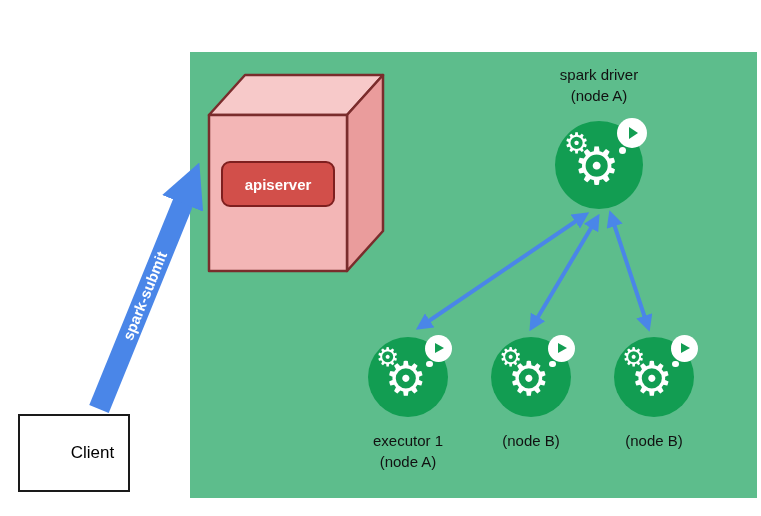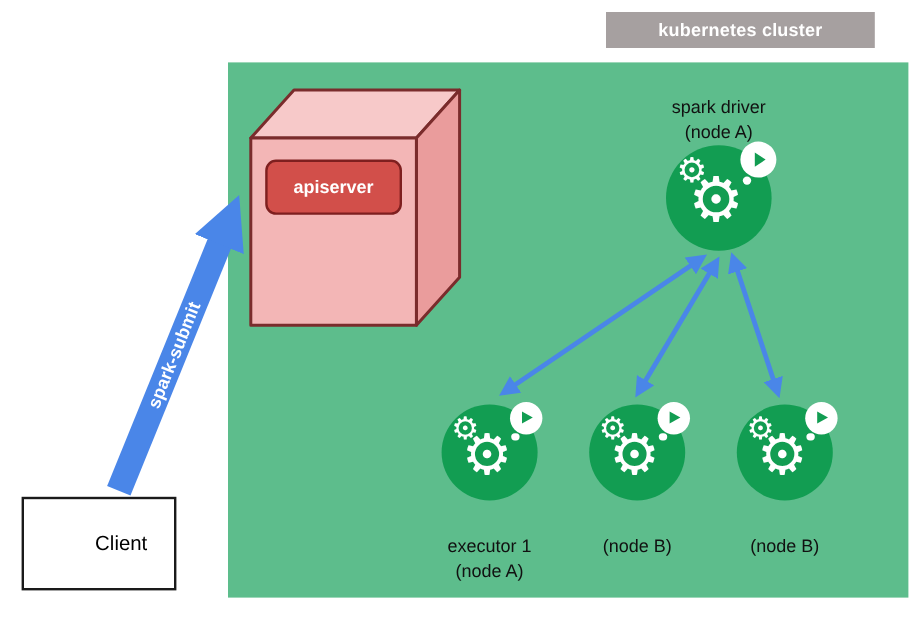--- a/index.html
+++ b/index.html
@@ -15,25 +15,25 @@
     position:absolute; left:505px; top:10px; width:224px; height:30px;
     background:#a6a0a0; color:#ffffff; font-weight:bold; font-size:15px;
     display:flex; align-items:center; justify-content:center; z-index:2;
     letter-spacing:0.2px;
   }
   .cube { position:absolute; z-index:1; }
   .ctrl-btn {
     position:absolute; width:114px; height:46px; background:#d24f4a;
     border:2px solid #7e1f1f; border-radius:9px; box-sizing:border-box;
     color:#ffffff; font-weight:bold; font-size:15px;
-    display:flex; align-items:center; justify-content:center; z-index:2;
+    display:flex; align-items:center; justify-content:center; z-index:2;margin-top:28px;
   }
   .node-label {
     position:absolute; text-align:center; color:#111111;
-    font-size:15px; line-height:21px; z-index:2;margin-top:15px;
+    font-size:15px; line-height:21px; z-index:2;
   }
   .spark-icon {
     position:absolute; border-radius:50%; background:#129d52; z-index:2;
   }
   .icon-driver { width:88px; height:88px; font-size:11px; }
   .icon-exec   { width:80px; height:80px; font-size:10px; }
   .spark-icon .gear { position:absolute; color:#ffffff; line-height:1; }
   .gear-big   { font-size:4.7em; left:21%; top:23%; }
   .gear-small { font-size:2.6em; left:10%; top:9%; }
   .dot {
@@ -46,37 +46,36 @@
     display:flex; align-items:center; justify-content:center;
   }
   .play-tri {
     width:0; height:0;
     border-left:0.9em solid #129d52;
     border-top:0.55em solid transparent;
     border-bottom:0.55em solid transparent;
     margin-left:0.2em;
   }
   .client-box {
-    position:absolute; left:18px; top:414px; width:129px; height:78px;
+    position:absolute; left:18px; top:414px; width:112px; height:78px;
     background:#ffffff; border:2px solid #1a1a1a; box-sizing:border-box;
     display:flex; align-items:center; justify-content:center;
     font-size:17px; color:#000000; z-index:2;padding-left:37px;
   }
   .overlay {
     position:absolute; left:0; top:0; z-index:6; pointer-events:none;
   }
 </style>
 </head>
 <body>
 
 <div class="stage">
 
   <div class="cluster"></div>
 
-  <div class="cluster-label">kubernetes cluster</div>
 
   <svg class="cube" style="left:205px; top:71px;" width="182" height="204" viewBox="0 0 182 204">
     <polygon points="4,44 142,44 178,4 40,4" fill="#f7c9c9" stroke="#7a2c2c" stroke-width="2.5" stroke-linejoin="round"></polygon>
     <polygon points="142,44 178,4 178,160 142,200" fill="#ea9c9c" stroke="#7a2c2c" stroke-width="2.5" stroke-linejoin="round"></polygon>
     <polygon points="4,44 142,44 142,200 4,200" fill="#f3b6b6" stroke="#7a2c2c" stroke-width="2.5" stroke-linejoin="round"></polygon>
   </svg>
 
   <div class="ctrl-btn" style="left:221px; top:133px;">apiserver</div>
 
   <div class="node-label" style="left:519px; top:64px; width:160px;">

